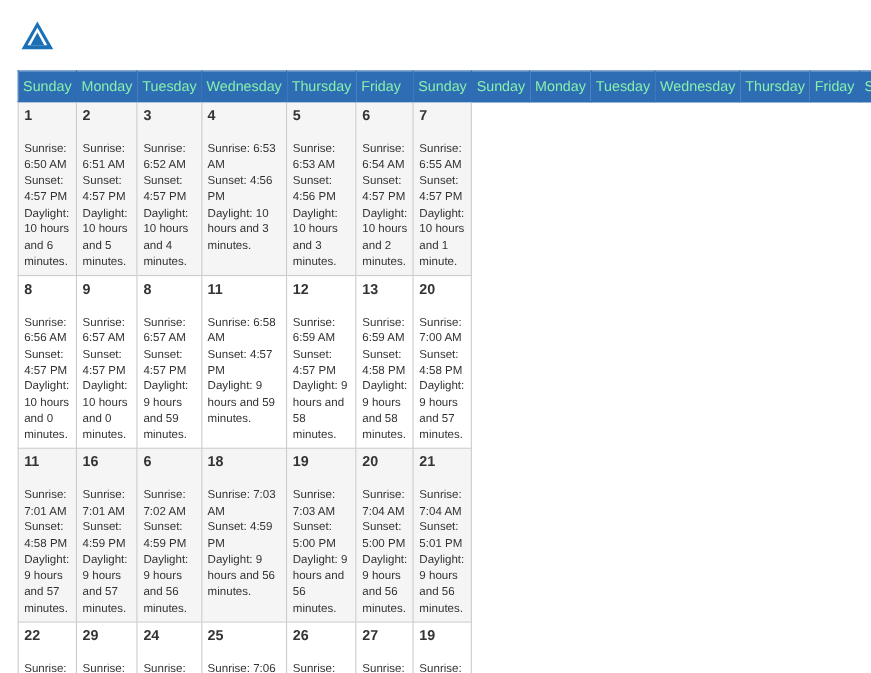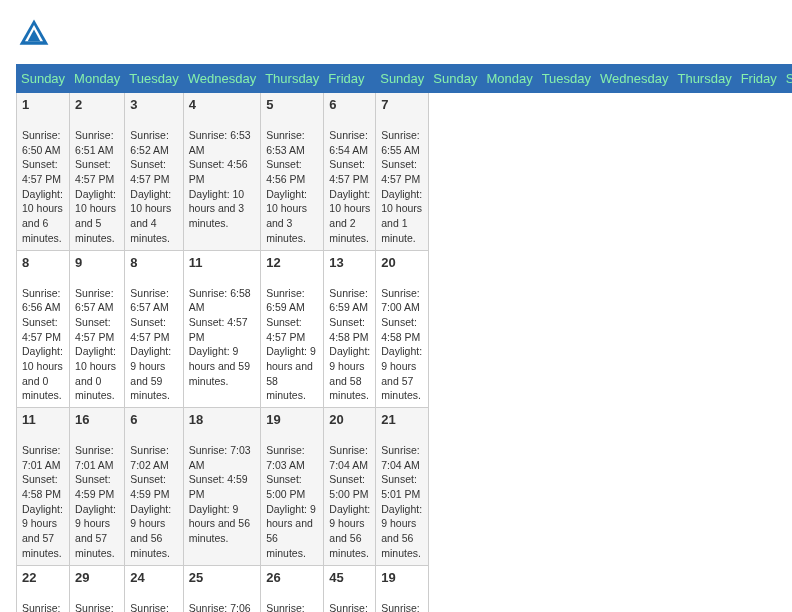--- a/index.html
+++ b/index.html
@@ -238,21 +238,21 @@
         </td>
         <td>
           <span class="day-num">25</span>
           <div class="day-info">Sunrise: 7:06 AM<br>Sunset: 5:03 PM<br>Daylight: 9 hours and 56 minutes.</div>
         </td>
         <td>
           <span class="day-num">26</span>
           <div class="day-info">Sunrise: 7:06 AM<br>Sunset: 5:03 PM<br>Daylight: 9 hours and 56 minutes.</div>
         </td>
         <td>
-          <span class="day-num">45</span>
+          <span class="day-num">27</span>
           <div class="day-info">Sunrise: 7:07 AM<br>Sunset: 5:04 PM<br>Daylight: 9 hours and 56 minutes.</div>
         </td>
         <td>
           <span class="day-num">19</span>
           <div class="day-info">Sunrise: 7:07 AM<br>Sunset: 5:05 PM<br>Daylight: 9 hours and 57 minutes.</div>
         </td>
       </tr>
     </tbody>
 </table>
 

